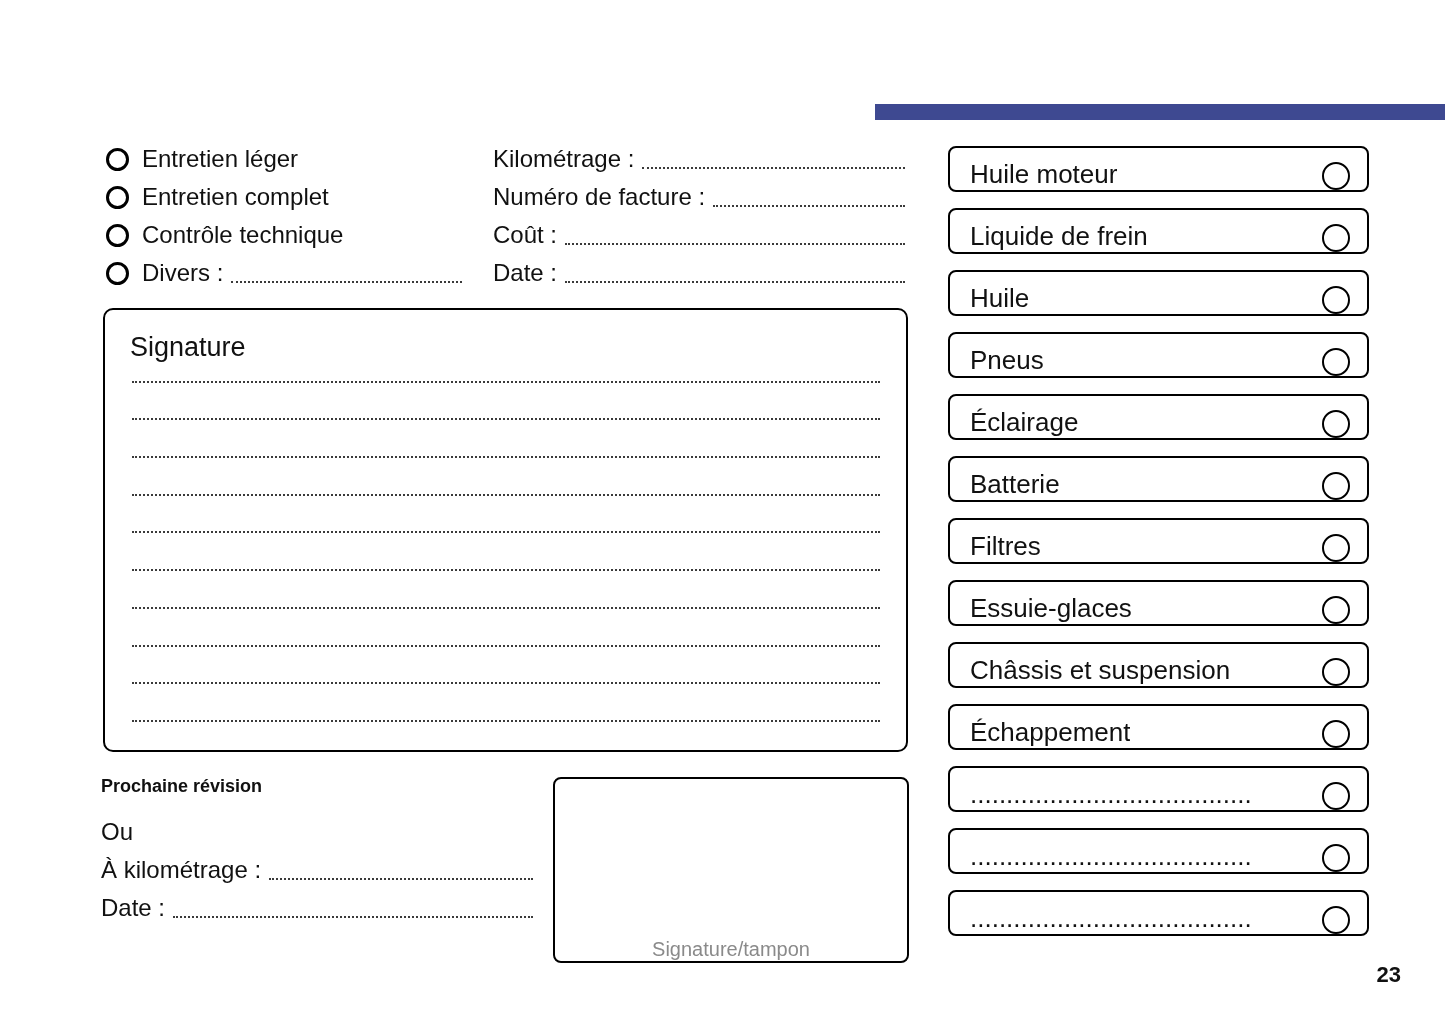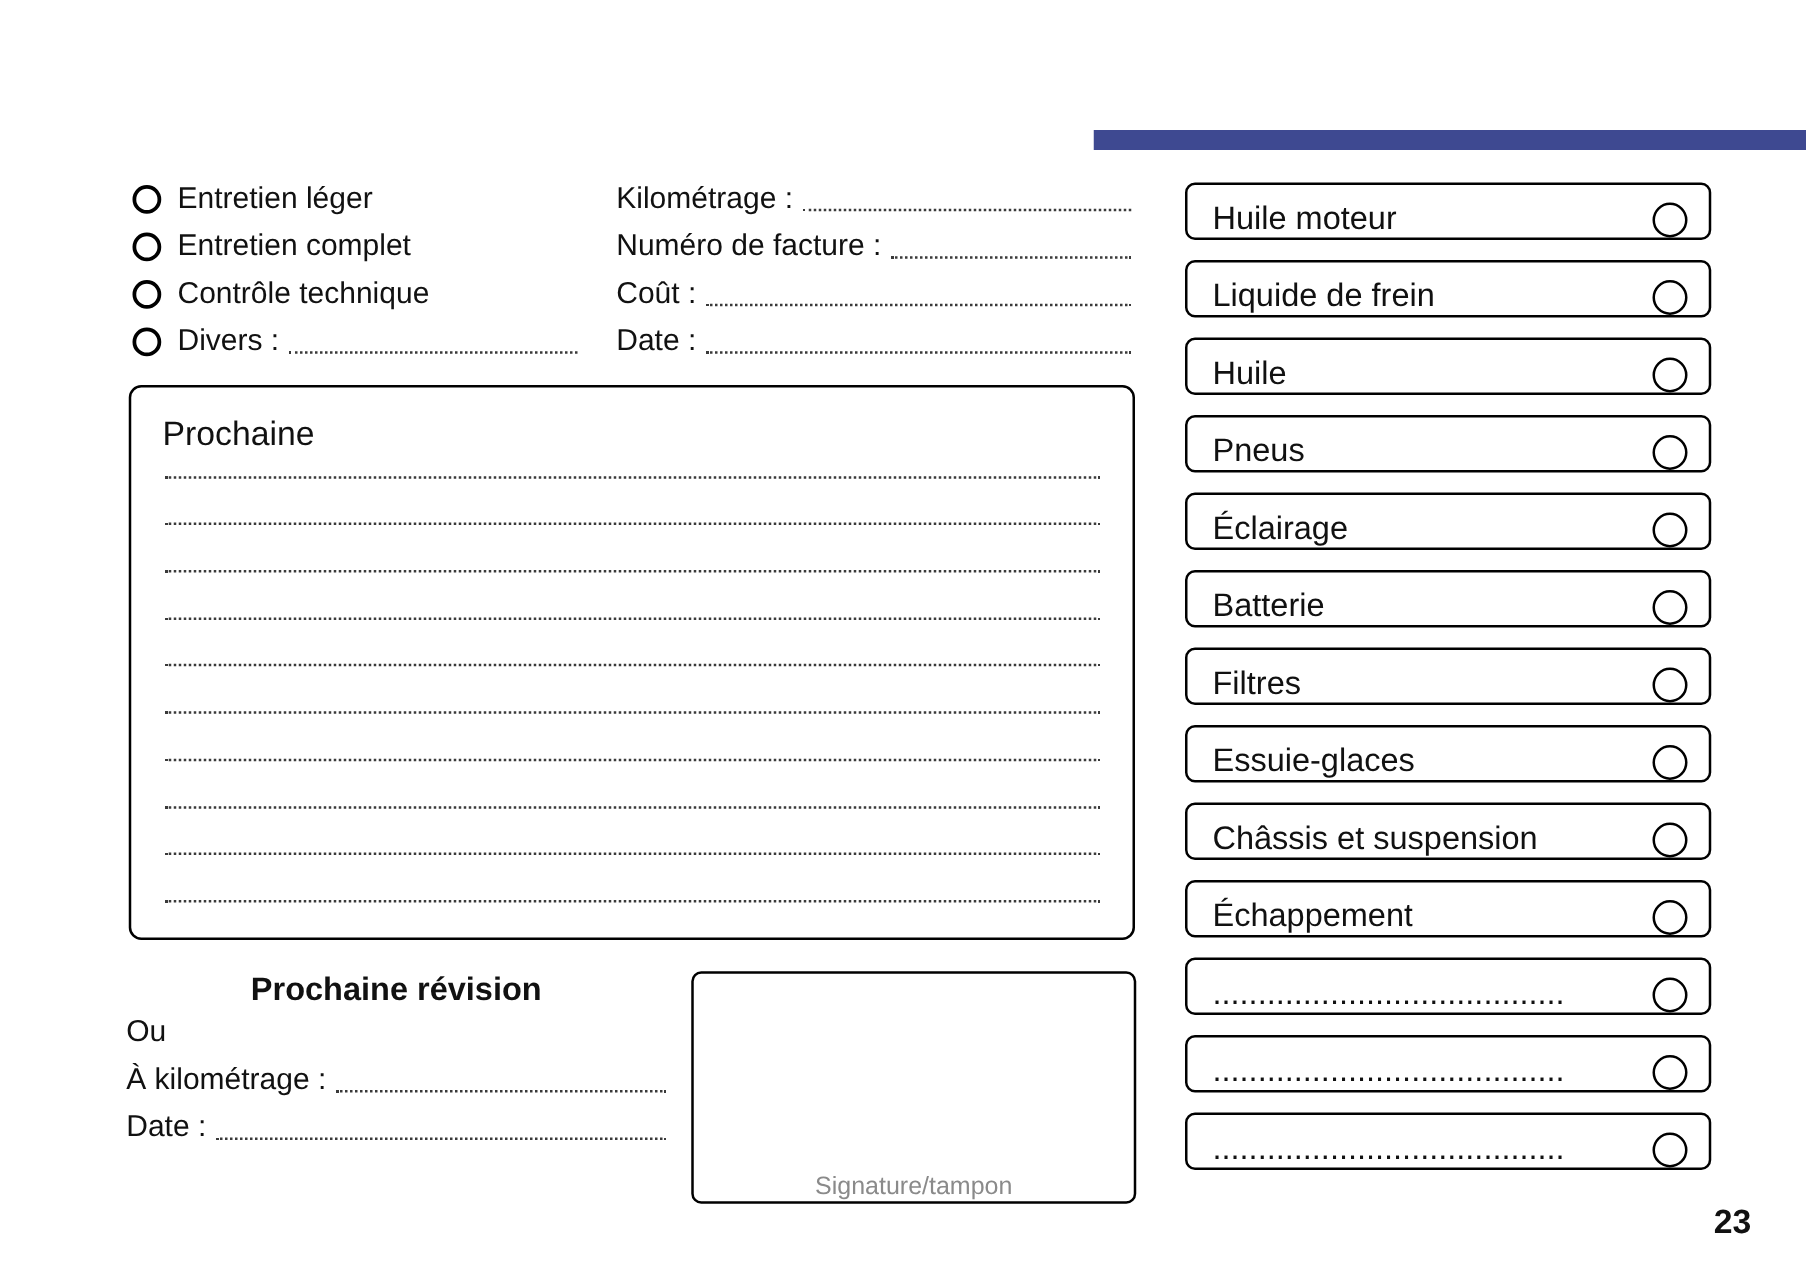--- a/index.html
+++ b/index.html
@@ -93,23 +93,23 @@
   }
 
   
   .next-service {
     position: absolute;
     left: 101px;
     top: 776px;
     width: 432px;
   }
   .next-service-title {
-    font-size: 26px;
+    font-size: 18px;
     font-weight: bold;
-    text-align: center;
+    margin-bottom: 16px;
   }
 
   
   .signature-box {
     position: absolute;
     left: 553px;
     top: 777px;
     width: 356px;
     height: 186px;
     border: 2px solid #000;
@@ -155,21 +155,21 @@
     border: 2.5px solid #000;
     border-radius: 50%;
     flex: none;
     background: #fff;
   }
 
   .page-number {
     position: absolute;
     top: 962px;
     right: 44px;
-    font-size: 27px;
+    font-size: 22px;
     font-weight: 600;
   }
 </style>
 </head>
 <body>
 
 <div class="page">
 
   <div class="accent-bar" style="background: rgb(62, 73, 145);"></div>
 
@@ -206,21 +206,21 @@
       <span>Coût :</span>
       <span class="leader"></span>
     </div>
     <div class="row">
       <span>Date :</span>
       <span class="leader"></span>
     </div>
   </div>
 
   <div class="remarks-box">
-    <div class="remarks-title">Prochaine</div>
+    <div class="remarks-title">Signature</div>
     <div class="remarks-lines">
         <div class="remark-line"></div>
         <div class="remark-line"></div>
         <div class="remark-line"></div>
         <div class="remark-line"></div>
         <div class="remark-line"></div>
         <div class="remark-line"></div>
         <div class="remark-line"></div>
         <div class="remark-line"></div>
         <div class="remark-line"></div>

